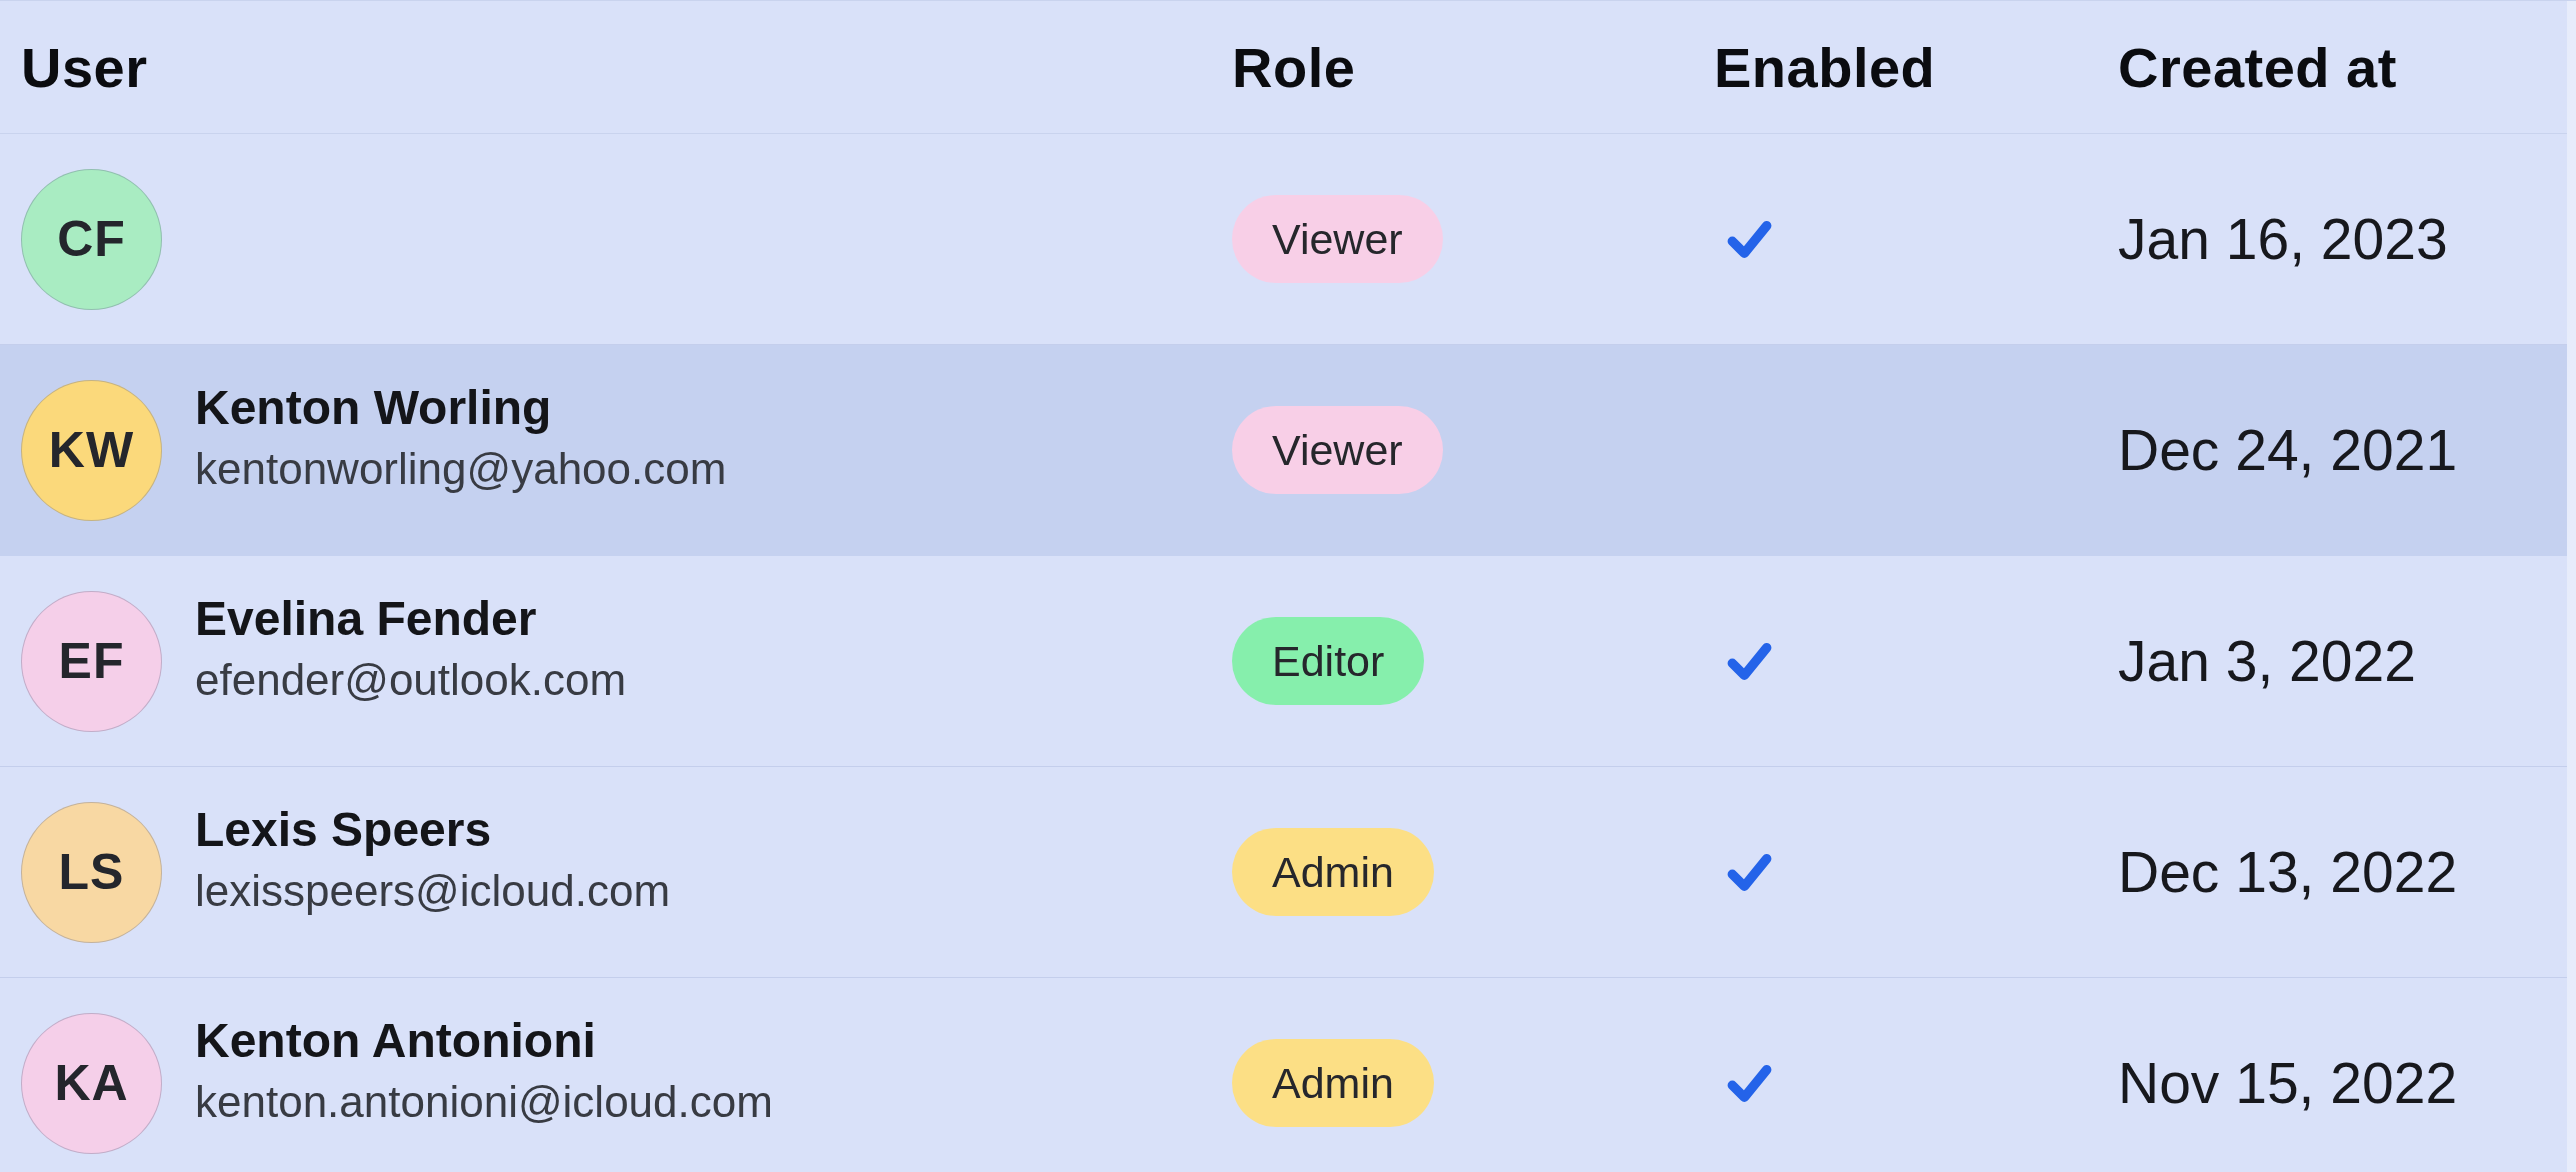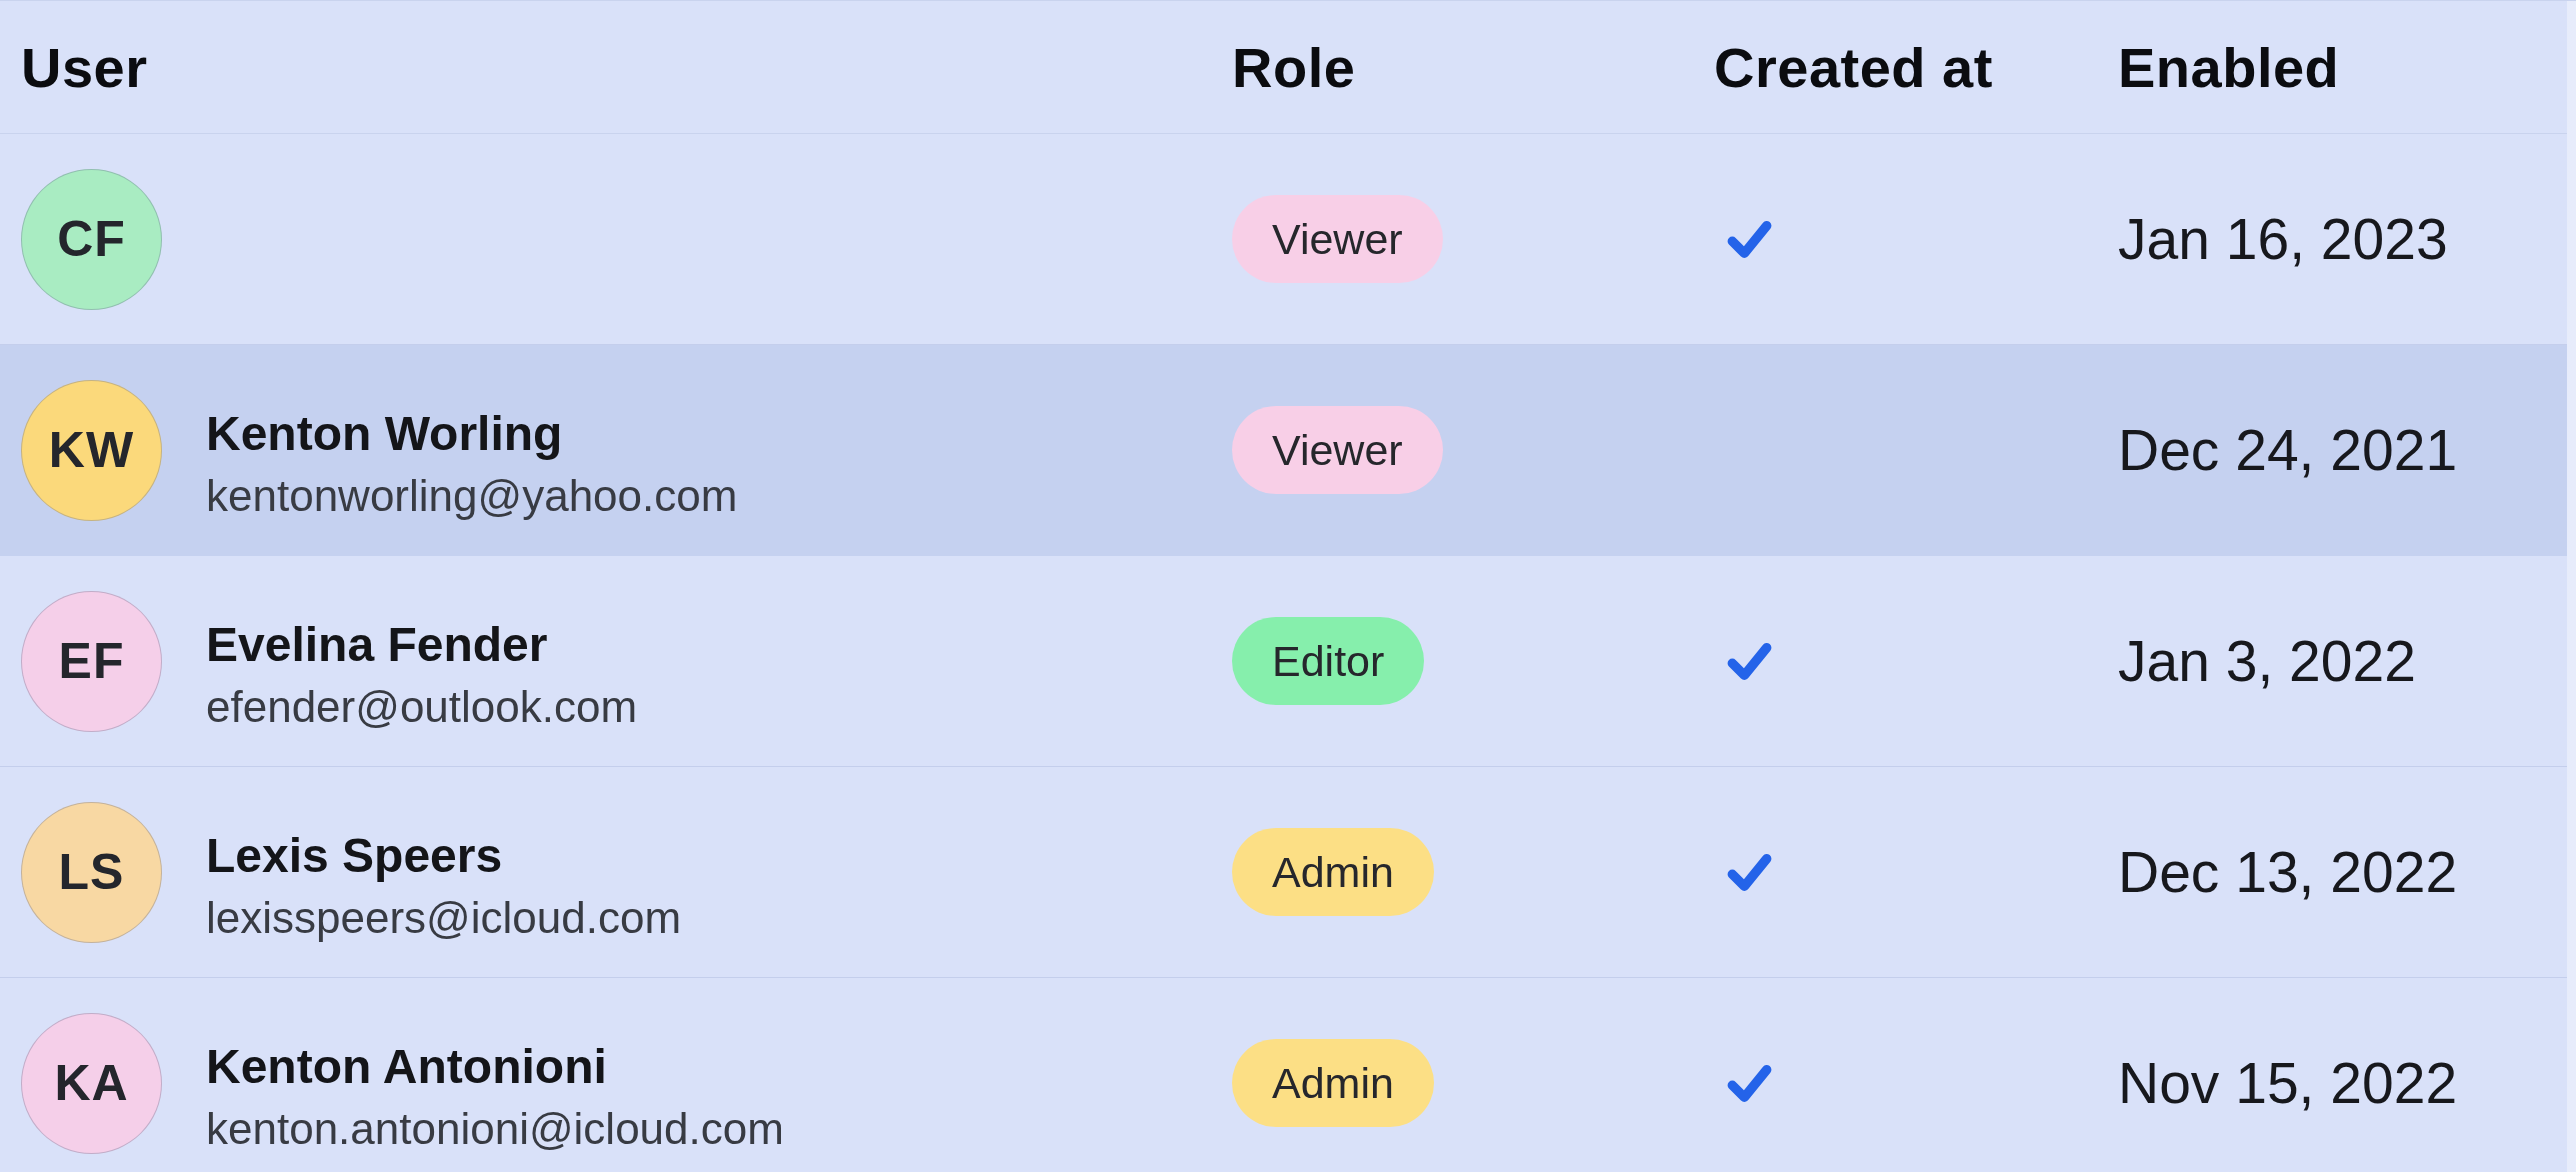--- a/index.html
+++ b/index.html
@@ -42,22 +42,22 @@
     background: var(--row-bg, #d9e1f9);
     border-bottom: 1.9px solid rgba(170, 183, 220, 0.45);
     cursor: pointer;
   }
   .row.selected {
     background: var(--row-selected-bg, #c5d1f0);
     border-bottom-color: transparent;
   }
   .user-cell {
     display: flex;
-    align-items: flex-end;
-    gap: 44px;
+    align-items: flex-start;
+    gap: 33px;
   }
   .avatar {
     width: 141px;
     height: 141px;
     border-radius: 50%;
     border: 1.9px solid rgba(100, 110, 140, 0.35);
     display: flex;
     align-items: center;
     justify-content: center;
     box-sizing: border-box;
@@ -117,22 +117,22 @@
     background: var(--track-bg, #e7ecfb);
   }
 </style>
 </head>
 <body>
 
 <div class="table-wrap">
   <div class="grid-row header-row">
     <div class="header-cell">User</div>
     <div class="header-cell">Role</div>
+    <div class="header-cell">Enabled</div>
     <div class="header-cell">Created at</div>
-    <div class="header-cell">Enabled</div>
   </div>
   <div id="rows">
   <div class="grid-row row">
     <div class="user-cell">
       <div class="avatar" style="background: rgb(169, 236, 194);">
         <span class="initials">CF</span>
       </div>
     </div>
     <div class="role-cell">
       <span class="badge" style="background: rgb(248, 207, 231);">Viewer</span>

